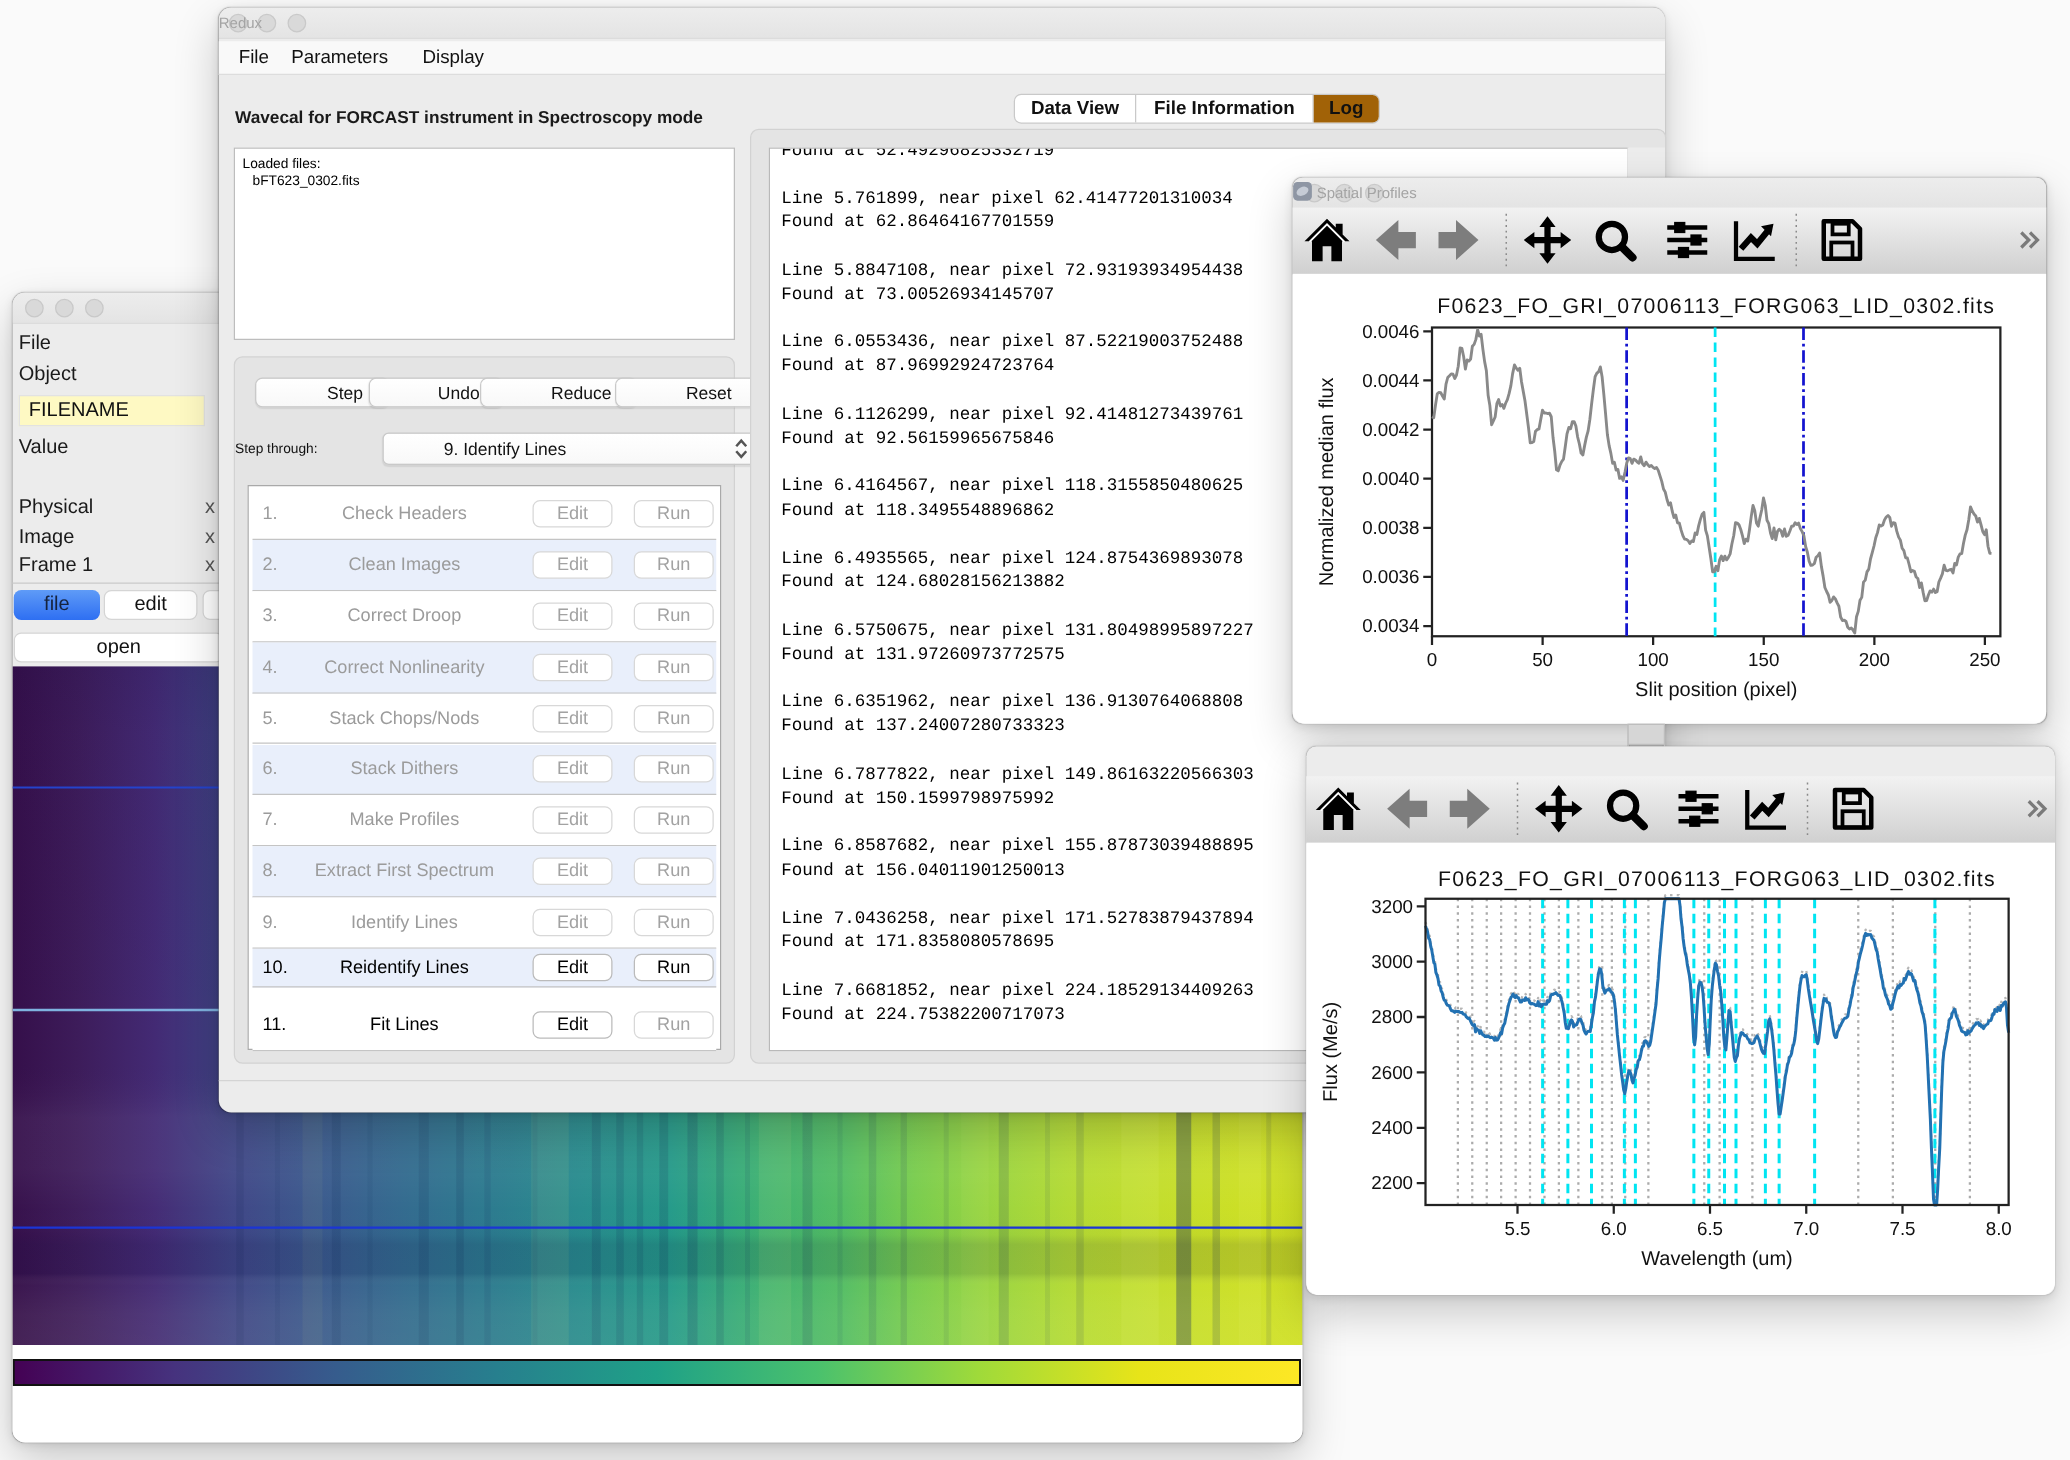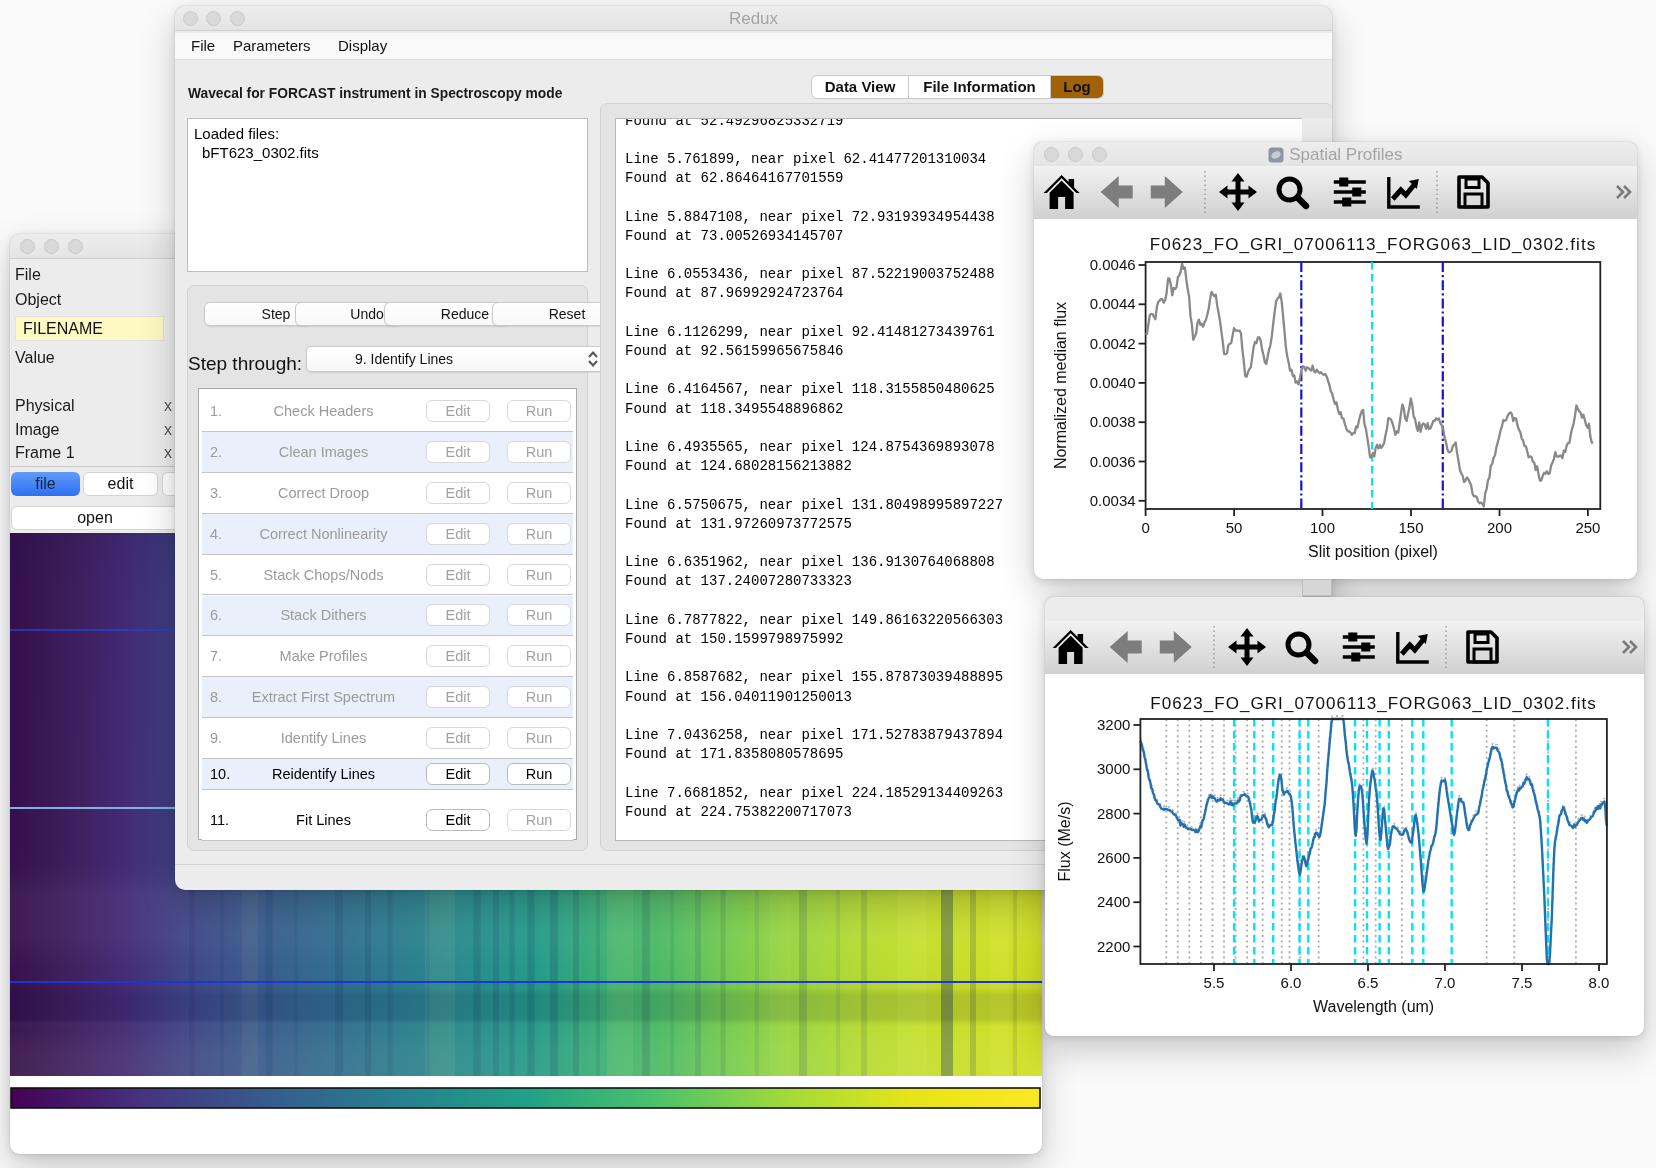--- a/index.html
+++ b/index.html
@@ -1,19 +1,19 @@
 <!DOCTYPE html>
 <html><head><meta charset="utf-8"><style>
 html,body{margin:0;padding:0;}
 body{width:1656px;height:1168px;overflow:hidden;background:#fafafa;font-family:"Liberation Sans",sans-serif;position:relative;}
 .win{position:absolute;border-radius:10px;box-shadow:0 14px 36px rgba(0,0,0,.20),0 2px 8px rgba(0,0,0,.10),0 0 1px rgba(0,0,0,.35);background:#ececec;}
 .tbar{position:absolute;left:0;top:0;right:0;height:24px;background:linear-gradient(#ededed,#e4e4e4);border-bottom:1px solid #cfcfcf;border-radius:10px 10px 0 0;}
 .tl{position:absolute;width:14px;height:14px;border-radius:50%;top:5px;}
 .tl.gray{background:#d9d9d9;border:1px solid #c9c9c9;width:13px;height:13px;}
-.ttl{position:absolute;left:0;right:0;top:0;height:24px;line-height:25px;text-align:center;font-size:17px;color:#a4a4a4;}
+.ttl{position:absolute;left:0;right:0;top:0;height:24px;line-height:25px;font-size:12px;color:#a4a4a4;}
 .mtool{position:absolute;left:0;right:0;top:24px;height:53px;background:linear-gradient(#f2f2f2,#d0d0d0);border-bottom:1px solid #a8a8a8;}
 .pbody{position:absolute;left:0;right:0;bottom:0;background:#fff;border-radius:0 0 10px 10px;}
 svg text{font-family:"Liberation Sans",sans-serif;}
 .tk{font-size:15px;fill:#111;}
 .ax{stroke:#222;stroke-width:1.8;}
 .ptitle{font-size:17px;fill:#111;letter-spacing:1.05px;}
 .alab{font-size:16px;fill:#111;}
 
 #redux{left:175px;top:6px;width:1157px;height:884px;}
 #redux .menubar{position:absolute;left:0;top:27px;width:100%;height:26px;background:#f9f9f9;border-bottom:1px solid #ddd;}
@@ -165,30 +165,30 @@
       <span class="tl gray" style="left:31px"></span>
       <span class="tl gray" style="left:55px"></span>
   <div class="ttl">Redux</div>
     </div>
   <div class="menubar">
       <span style="left:16px">File</span>
       <span style="left:58px">Parameters</span>
       <span style="left:163px">Display</span>
     </div>
   <div style="position:absolute;left:13px;top:80px;font-size:13.8px;font-weight:600;color:#1a1a1a;">Wavecal for FORCAST instrument in Spectroscopy mode</div>
-  <div style="position:absolute;left:12px;top:112px;width:399px;height:152px;background:#fff;border:1px solid #bdbdbd;font-size:15px;color:#000;">
+  <div style="position:absolute;left:12px;top:112px;width:399px;height:152px;background:#fff;border:1px solid #bdbdbd;font-size:11px;color:#000;">
     <div style="margin:6px 0 0 6px">Loaded files:</div>
     <div style="margin:2px 0 0 14px">bFT623_0302.fits</div>
   </div>
   <div class="gpanel" style="left:12px;top:279px;width:399px;height:564px;"></div>
   <div class="btn" style="left:29px;top:296px;width:70px;height:22px;line-height:22px;">Step</div>
   <div class="btn" style="left:120px;top:296px;width:70px;height:22px;line-height:22px;">Undo</div>
   <div class="btn" style="left:209px;top:296px;width:88px;height:22px;line-height:22px;">Reduce</div>
   <div class="btn" style="left:317px;top:296px;width:76px;height:22px;line-height:22px;">Reset</div>
-  <div style="position:absolute;left:13px;top:347px;font-size:19px;color:#111;">Step through:</div>
+  <div style="position:absolute;left:13px;top:347px;font-size:11px;color:#111;">Step through:</div>
   <div class="btn" style="left:131px;top:340px;width:262px;height:24px;border-radius:5px;text-align:left;">
     <span style="margin-left:12px;line-height:24px;">9. Identify Lines</span>
     <svg style="position:absolute;right:6px;top:3px" width="12" height="18" viewBox="0 0 12 18">
       <path d="M2 7 L6 2.5 L10 7" fill="none" stroke="#555" stroke-width="2"></path>
       <path d="M2 11 L6 15.5 L10 11" fill="none" stroke="#555" stroke-width="2"></path>
     </svg>
   </div>
   <div class="steplist">
       <div class="srow" style="top:2.0px;height:40.9px">
         <div class="snum off">1.</div>

